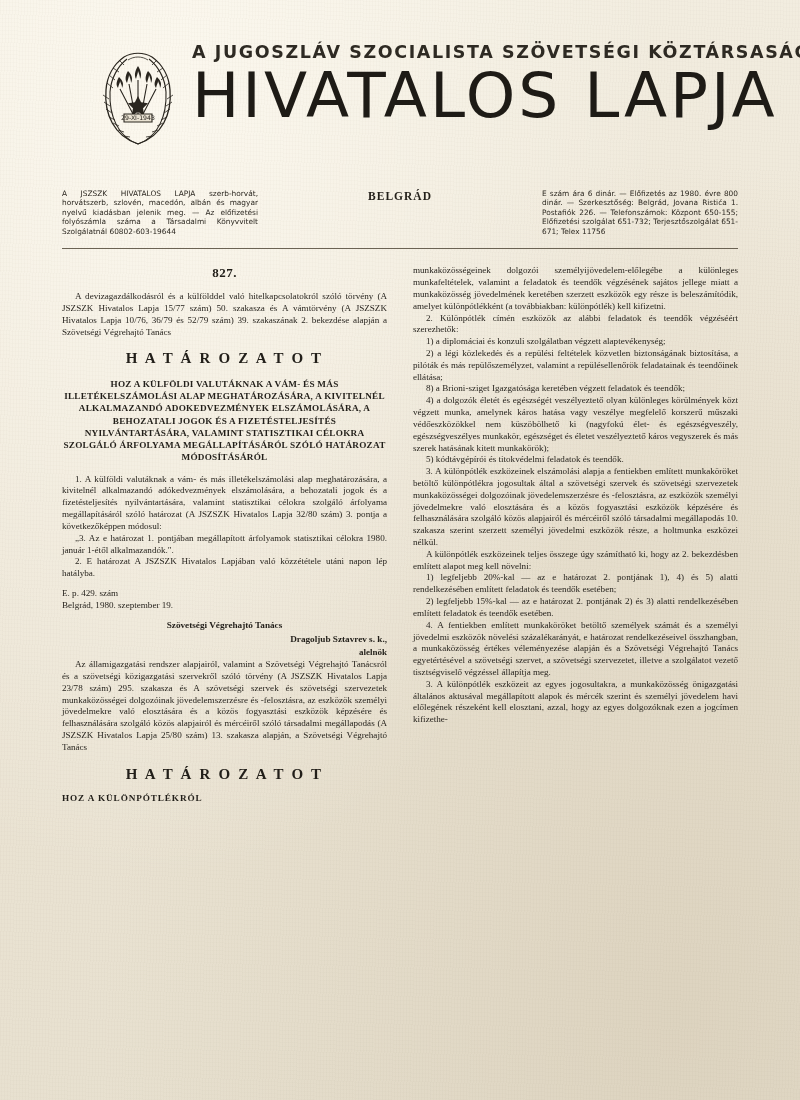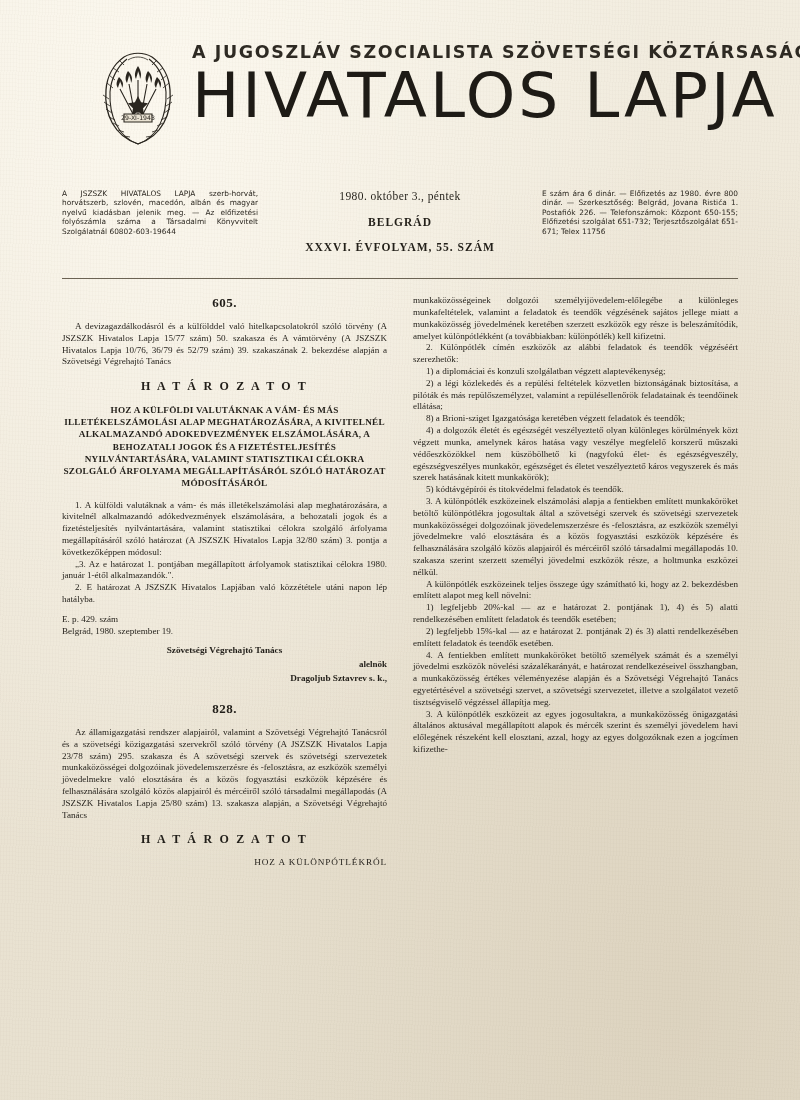--- a/index.html
+++ b/index.html
@@ -144,35 +144,35 @@
     text-align: center;
     margin: 0 0 9px 0;
     letter-spacing: 0.5px;
   }
   .art-num.spaced {
     margin-top: 16px;
   }
   .center-head {
     text-align: center;
     font-weight: bold;
-    font-size: 12px;
+    font-size: 15px;
     letter-spacing: 2.2px;
     margin: 11px 0 9px 0;
   }
   .title-block {
     text-align: center;
     font-weight: bold;
     font-size: 9.2px;
     line-height: 1.33;
     letter-spacing: 0.25px;
     margin: 0 0 10px 0;
   }
   .subhead {
-    text-align: right;
-    font-weight: normal;
+    text-align: left;
+    font-weight: bold;
     font-size: 9.2px;
     letter-spacing: 0.9px;
     margin: 8px 0 9px 0;
   }
   .gap {
     height: 8px;
   }
   .gap-sm {
     height: 5px;
   }
@@ -237,46 +237,43 @@
     </div>
     <div class="masthead-text">
       <div class="mast-line1">A JUGOSZLÁV SZOCIALISTA SZÖVETSÉGI KÖZTÁRSASÁG</div>
       <div class="mast-line2">HIVATALOS LAPJA</div>
     </div>
   </div>
 
   <div class="infobar">
     <div class="col left">A JSZSZK HIVATALOS LAPJA szerb-horvát, horvátszerb, szlovén, macedón, albán és magyar nyelvű kiadásban jelenik meg. — Az előfizetési folyószámla száma a Társadalmi Könyvvitelt Szolgálatnál 60802-603-19644</div>
     <div class="col center">
-      <div class="ln">1980. október 3., péntek</div>
       <div class="ln b">BELGRÁD</div>
-      <div class="ln b">XXXVI. ÉVFOLYAM, 55. SZÁM</div>
     </div>
     <div class="col right">E szám ára 6 dinár. — Előfizetés az 1980. évre 800 dinár. — Szerkesztőség: Belgrád, Jovana Ristića 1. Postafiók 226. — Telefonszámok: Központ 650-155; Előfizetési szolgálat 651-732; Terjesztőszolgálat 651-671; Telex 11756</div>
   </div>
   <hr class="rule">
 
   <div class="columns">
 
     <div class="col-body">
-      <div class="art-num">605.</div>
+      <div class="art-num">827.</div>
       <p>A devizagazdálkodásról és a külfölddel való hitelkapcsolatokról szóló törvény (A JSZSZK Hivatalos Lapja 15/77 szám) 50. szakasza és A vámtörvény  (A JSZSZK Hivatalos Lapja 10/76, 36/79 és 52/79 szám) 39. szakaszának 2. bekezdése alapján a Szövetségi Végrehajtó Tanács</p>
       <div class="center-head">H A T Á R O Z A T O T</div>
       <div class="title-block">HOZ A KÜLFÖLDI VALUTÁKNAK A VÁM- ÉS MÁS ILLETÉKELSZÁMOLÁSI ALAP MEGHATÁROZÁSÁRA, A KIVITELNÉL ALKALMAZANDÓ ADOKEDVEZMÉNYEK ELSZÁMOLÁSÁRA, A BEHOZATALI JOGOK ÉS A FIZETÉSTELJESÍTÉS NYILVÁNTARTÁSÁRA, VALAMINT STATISZTIKAI CÉLOKRA SZOLGÁLÓ ÁRFOLYAMA MEGÁLLAPÍTÁSÁRÓL SZÓLÓ HATÁROZAT MÓDOSÍTÁSÁRÓL</div>
       <p>1. A külföldi valutáknak a vám- és más illetékelszámolási alap meghatározására, a kivitelnél alkalmazandó adókedvezmények elszámolására, a behozatali jogok és a fizetésteljesítés nyilvántartására, valamint statisztikai célokra szolgáló árfolyama megállapításáról szóló határozat (A JSZSZK Hivatalos Lapja 32/80 szám) 3. pontja a következőképpen módosul:</p>
       <p>„3. Az e határozat 1. pontjában megállapított árfolyamok statisztikai célokra 1980. január 1-étől alkalmazandók.".</p>
       <p>2. E határozat A JSZSZK Hivatalos Lapjában való közzététele utáni napon lép hatályba.</p>
       <div class="gap"></div>
       <p class="noind">E. p. 429. szám</p>
       <p class="noind">Belgrád, 1980. szeptember 19.</p>
       <div class="gap-sm"></div>
       <div class="sig-line bold">Szövetségi Végrehajtó Tanács</div>
+      <div class="sig-right">Dragoljub Sztavrev s. k.,</div>
       <div class="sig-right small">alelnök</div>
-      <div class="sig-right">Dragoljub Sztavrev s. k.,</div>
-      <div class="art-num spaced">828.</div>
       <p>Az államigazgatási rendszer alapjairól, valamint a Szövetségi Végrehajtó Tanácsról és a szövetségi közigazgatási szervekről szóló törvény (A JSZSZK Hivatalos Lapja 23/78 szám) 295. szakasza és A szövetségi szervek és szövetségi szervezetek munkaközösségei dolgozóinak jövedelemszerzésre és -felosztásra, az eszközök személyi jövedelmekre való elosztására és a közös fogyasztási eszközök képzésére és felhasználására szolgáló közös alapjairól és mércéiről szóló társadalmi megállapodás (A JSZSZK Hivatalos Lapja 25/80 szám) 13. szakasza alapján, a Szövetségi Végrehajtó Tanács</p>
       <div class="center-head">H A T Á R O Z A T O T</div>
       <div class="subhead">HOZ A KÜLÖNPÓTLÉKRÓL</div>
     </div>
 
     <div class="col-body">
       <p class="noind">munkaközösségeinek dolgozói személyijövedelem-előlegébe a különleges munkafeltételek, valamint a feladatok és teendők végzésének sajátos jellege miatt a munkaközösség jövedelmének keretében szerzett eszközök egy része is beleszámítódik, amelyet különpótlékként (a továbbiakban: különpótlék) kell kifizetni.</p>
       <p>2. Különpótlék címén eszközök az alábbi feladatok és teendők végzéséért szerezhetők:</p>
       <p>1) a diplomáciai és konzuli szolgálatban végzett alaptevékenység;</p>
       <p>2) a légi közlekedés és a repülési feltételek közvetlen biztonságának biztosítása, a pilóták és más repülőszemélyzet, valamint a repülésellenőrök feladatainak és teendőinek ellátása;</p>

